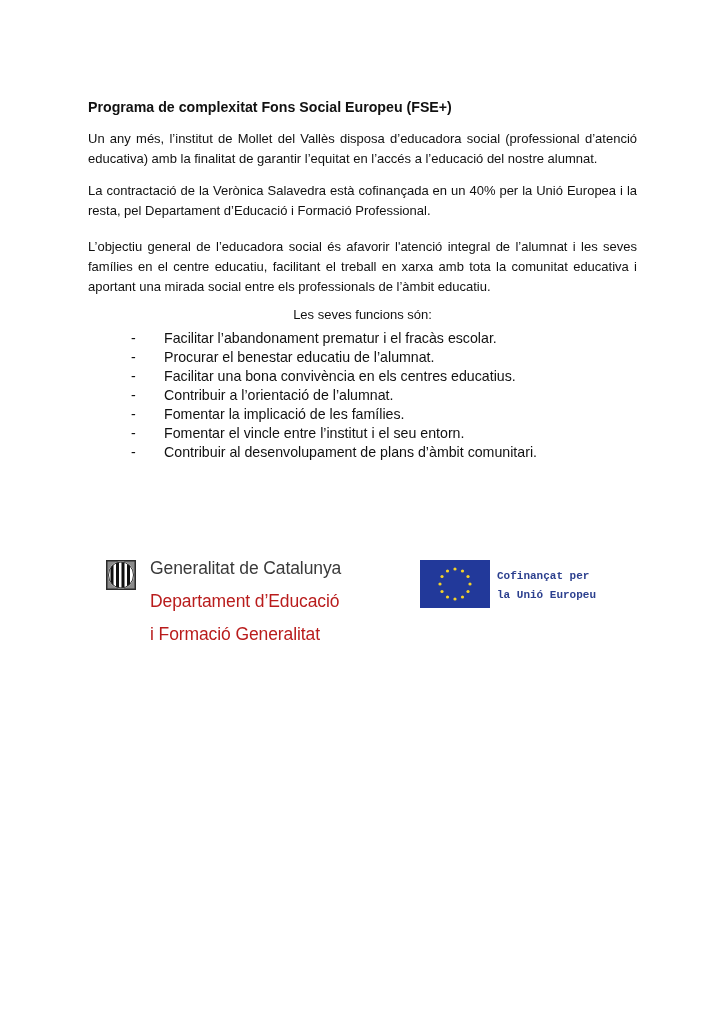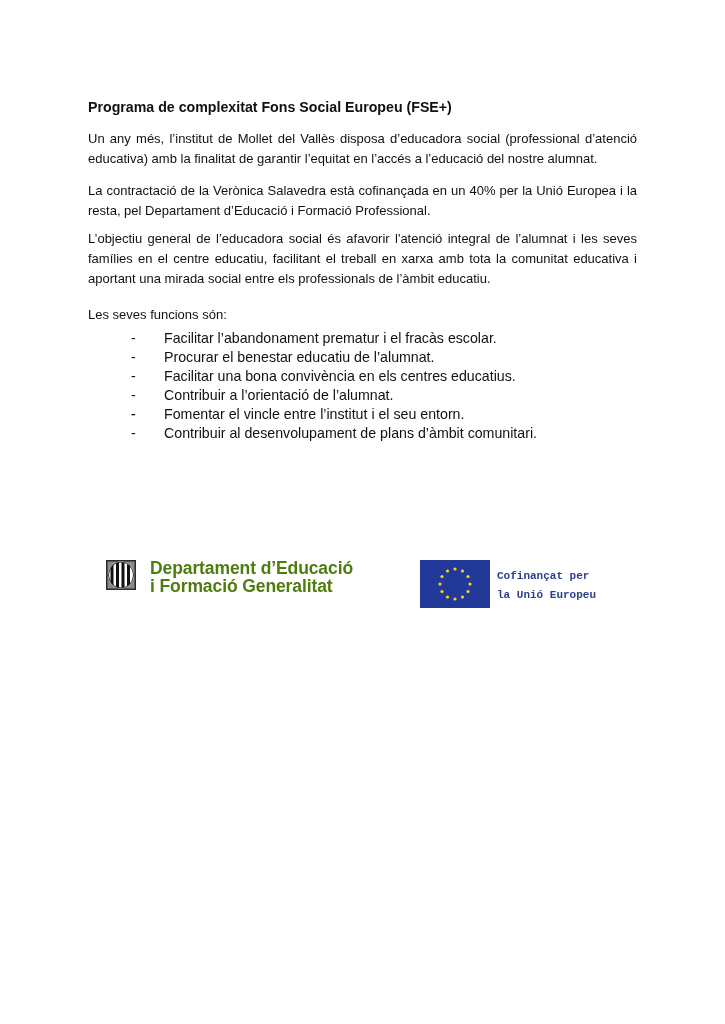--- a/index.html
+++ b/index.html
@@ -34,23 +34,23 @@
       margin: 0 0 13px 0;
       color: #111;
     }
     .para {
       font-size: 13px;
       line-height: 20px;
       text-align: justify;
       margin: 0 0 12px 0;
       color: #111;
     }
-    .para.p2 { margin-bottom: 8px; }
-    .para.p3 { margin-bottom: 16px; }
-    .para.intro { margin-bottom: 4px; text-align: left; }
+    .para.p2 { margin-bottom: 16px; }
+    .para.p3 { margin-bottom: 8px; }
+    .para.intro { margin-bottom: 4px; text-align: center; }
     .func-list {
       list-style: none;
       margin: 0;
       padding: 0;
     }
     .func-item {
       position: relative;
       font-size: 14.2px;
       line-height: 19px;
       padding-left: 76px;
@@ -86,23 +86,24 @@
     .gencat-line1 {
       font-size: 17.5px;
       line-height: 18px;
       color: #3a3a3a;
       font-weight: normal;
       letter-spacing: -0.1px;
     }
     .gencat-line2, .gencat-line3 {
       font-size: 17.5px;
       line-height: 18px;
-      color: #4d7c0f;
-      font-weight: bold;
+      color: #b91c1c;
+      font-weight: normal;
       letter-spacing: -0.1px;
+      margin-top: 15px;
     }
 
     .logo-eu {
       position: absolute;
       left: 420px;
       top: 560px;
       width: 190px;
       height: 50px;
     }
     .eu-flag {
@@ -149,20 +150,21 @@
       <li class="func-item">
         <span class="dash">-</span>
         <span>Facilitar una bona convivència en els centres educatius.</span>
       </li>
       <li class="func-item">
         <span class="dash">-</span>
         <span>Contribuir a l’orientació de l’alumnat.</span>
       </li>
       <li class="func-item">
         <span class="dash">-</span>
+        <span>Fomentar la implicació de les famílies.</span>
       </li>
       <li class="func-item">
         <span class="dash">-</span>
         <span>Fomentar el vincle entre l’institut i el seu entorn.</span>
       </li>
       <li class="func-item">
         <span class="dash">-</span>
         <span>Contribuir al desenvolupament de plans d’àmbit comunitari.</span>
       </li>
     </ul>
@@ -178,20 +180,21 @@
         </clipPath>
       <g clip-path="url(#eclip)" fill="#111">
         <rect x="4.5" y="0" width="3" height="30"></rect>
         <rect x="10" y="0" width="3" height="30"></rect>
         <rect x="15.5" y="0" width="3" height="30"></rect>
         <rect x="21" y="0" width="3" height="30"></rect>
       </g>
       <ellipse cx="15" cy="15" rx="12.5" ry="13" fill="none" stroke="#333" stroke-width="1"></ellipse>
     </svg>
     <div class="gencat-text">
+      <div class="gencat-line1">Generalitat de Catalunya</div>
       <div class="gencat-line2">Departament d’Educació</div>
       <div class="gencat-line3">i Formació Generalitat</div>
     </div>
   </div>
 
   <div class="logo-eu">
     <svg class="eu-flag" viewBox="0 0 70 48">
       <rect x="0" y="0" width="70" height="48" fill="#22399a"></rect>
       <g fill="#f5d327">
         <circle cx="35" cy="9" r="1.6"></circle>

